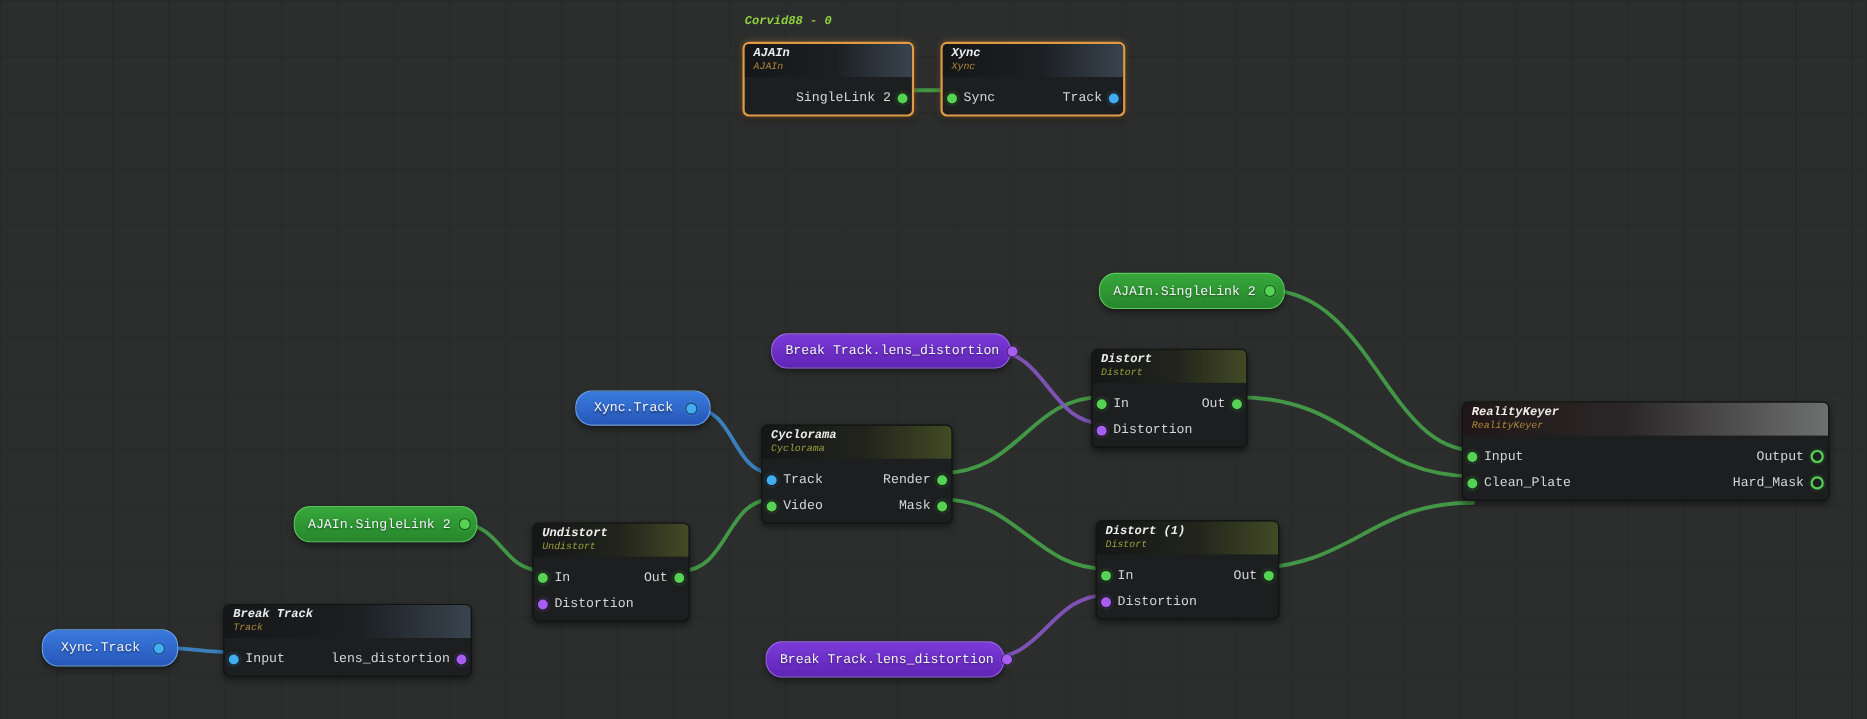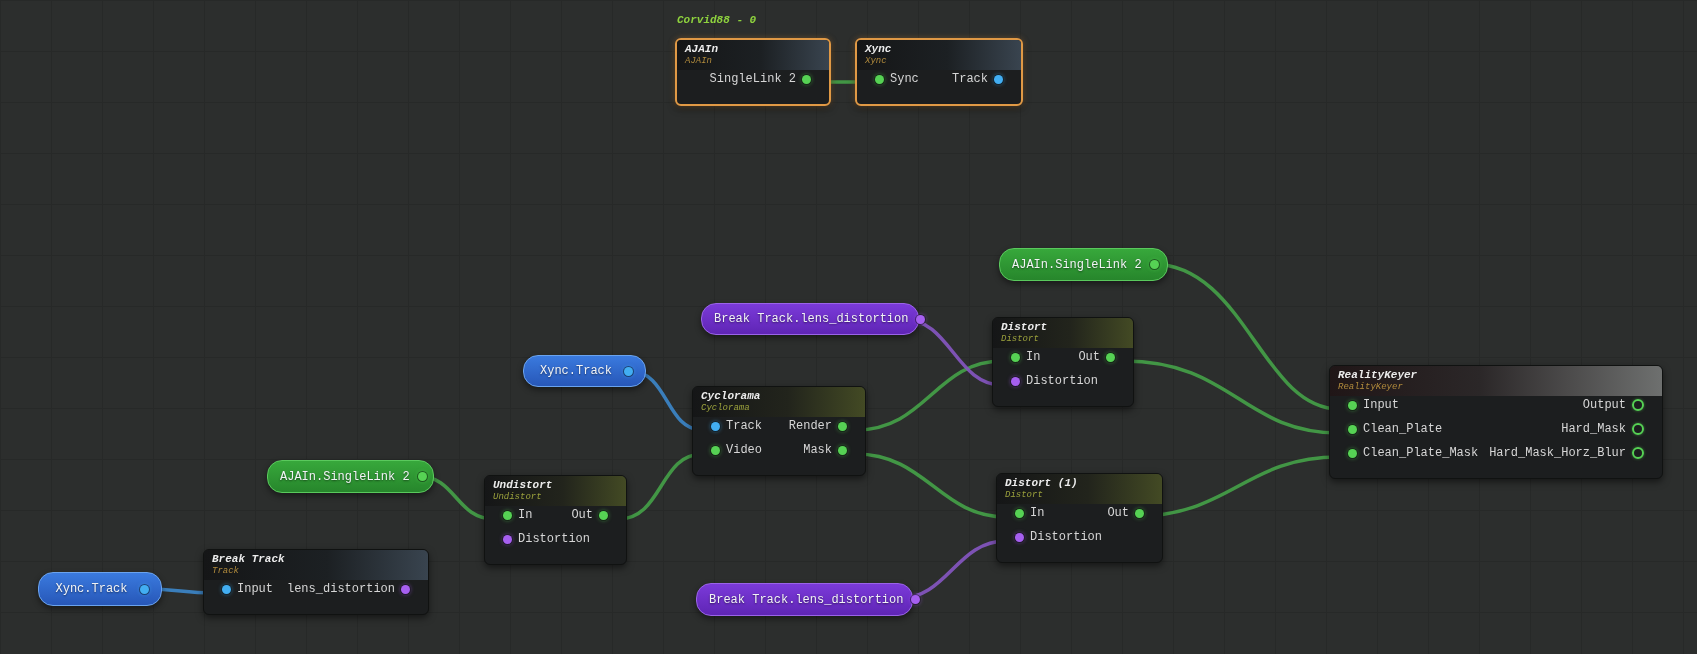--- a/index.html
+++ b/index.html
@@ -26,21 +26,21 @@
   .node.selected{border:2px solid #e09945;box-shadow:0 0 6px rgba(224,153,69,.35),0 3px 7px rgba(0,0,0,.5);}
   .hdr{height:30px;box-sizing:border-box;padding:3px 8px 0 8px;}
   .hdr-blue{background:linear-gradient(90deg,#151617 0%,#1c2023 55%,#39444f 100%);}
   .hdr-olive{background:linear-gradient(90deg,#151617 0%,#22241c 55%,#434a24 100%);}
   .hdr-gray{background:linear-gradient(90deg,#201617 0%,#2b2728 45%,#6e706f 100%);}
   .node-title{font-size:11px;font-style:italic;font-weight:bold;color:#ececec;line-height:13px;white-space:nowrap;}
   .node-subtitle{font-size:9px;font-style:italic;line-height:11px;white-space:nowrap;}
   .sub-gold{color:#b08a3c;}
   .sub-olive{color:#9aa03c;}
   .body{padding:2px 0 8px 0;}
-  .row{height:24px;display:flex;align-items:flex-start;justify-content:space-between;padding:0 18px;}
+  .row{height:24px;display:flex;align-items:flex-end;justify-content:space-between;padding:0 4px;}
   .pside{display:flex;align-items:center;gap:6px;min-width:0;}
   .plabel{font-size:12px;color:#d6d6d6;white-space:nowrap;}
   .dot{width:9px;height:9px;border-radius:50%;flex:0 0 auto;}
   .dg{background:#56d254;box-shadow:0 0 0 1px rgba(0,0,0,.45),0 0 4px rgba(86,210,84,.7);}
   .db{background:#42aef2;box-shadow:0 0 0 1px rgba(0,0,0,.45),0 0 4px rgba(66,174,242,.7);}
   .dp{background:#a65ff0;box-shadow:0 0 0 1px rgba(0,0,0,.45),0 0 4px rgba(166,95,240,.7);}
   .ring{width:8px;height:8px;border-radius:50%;border:2px solid #56d254;background:transparent;flex:0 0 auto;box-shadow:0 0 3px rgba(86,210,84,.5);}
 
   .pill{
     position:absolute;z-index:2;box-sizing:border-box;border-radius:15px;
@@ -259,30 +259,20 @@
       <div class="row">
         <span class="pside">
           <span class="dot dg"></span>
           <span class="plabel">Clean_Plate</span>
         </span>
         <span class="pside">
           <span class="plabel">Hard_Mask</span>
           <span class="ring"></span>
         </span>
       </div>
-      <div class="row">
-        <span class="pside">
-          <span class="dot dg"></span>
-          <span class="plabel">Clean_Plate_Mask</span>
-        </span>
-        <span class="pside">
-          <span class="plabel">Hard_Mask_Horz_Blur</span>
-          <span class="ring"></span>
-        </span>
-      </div>
     </div>
   </div>
 
   <div class="pill pill-green" style="left:999px;top:248px;width:169px;height:33px;">
     <span class="plbl">AJAIn.SingleLink 2</span>
     <span class="dot dg"></span>
   </div>
 
   <div class="pill pill-purple" style="left:701px;top:303px;width:218px;height:32px;">
     <span class="plbl">Break Track.lens_distortion</span>

